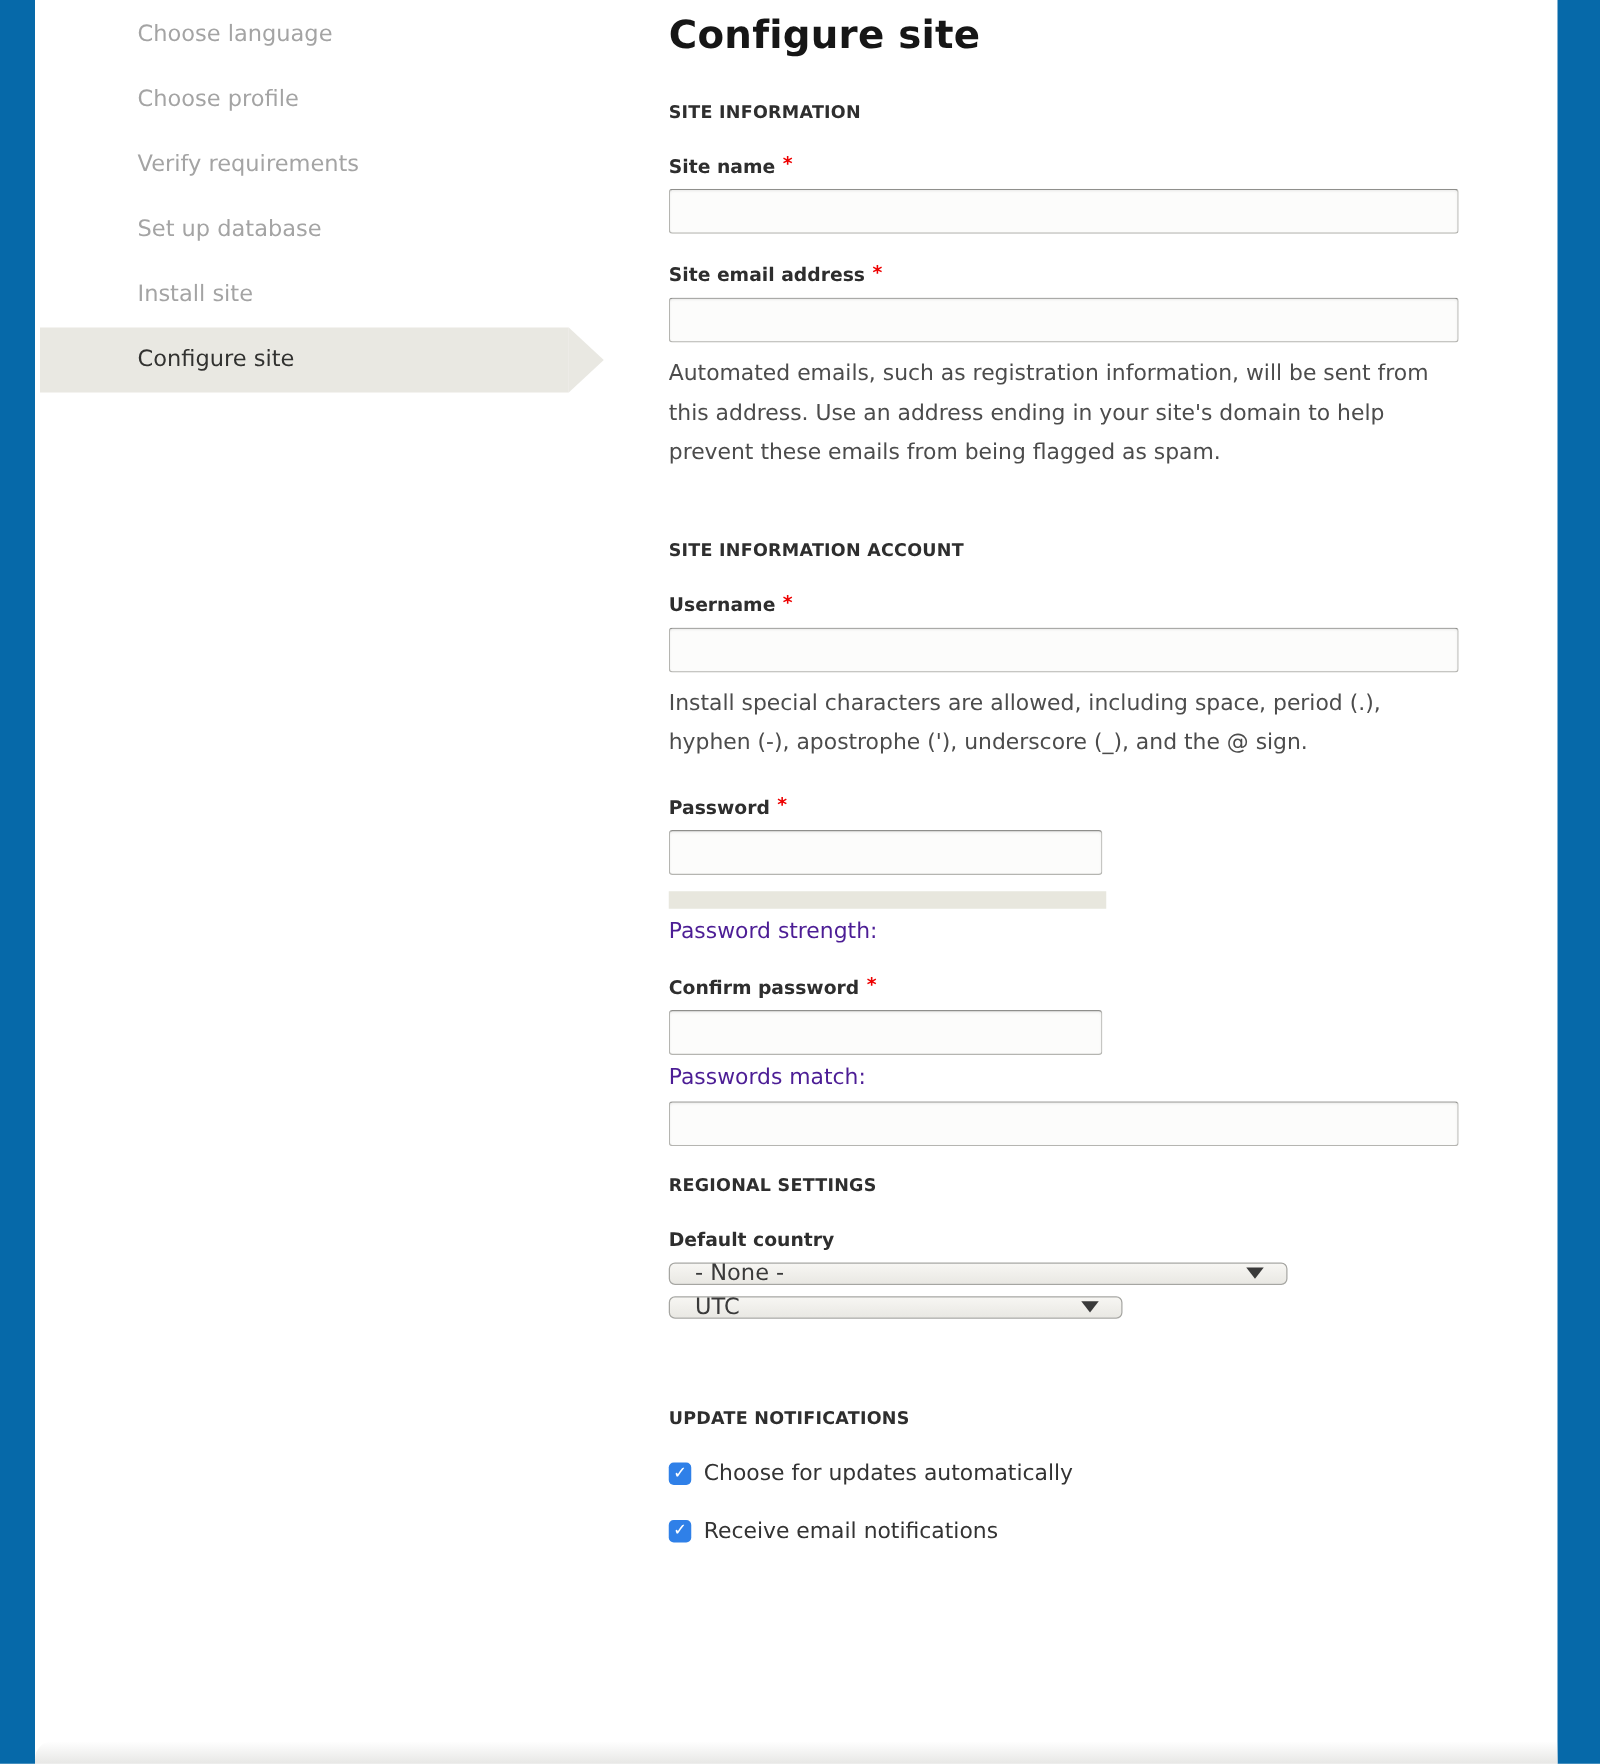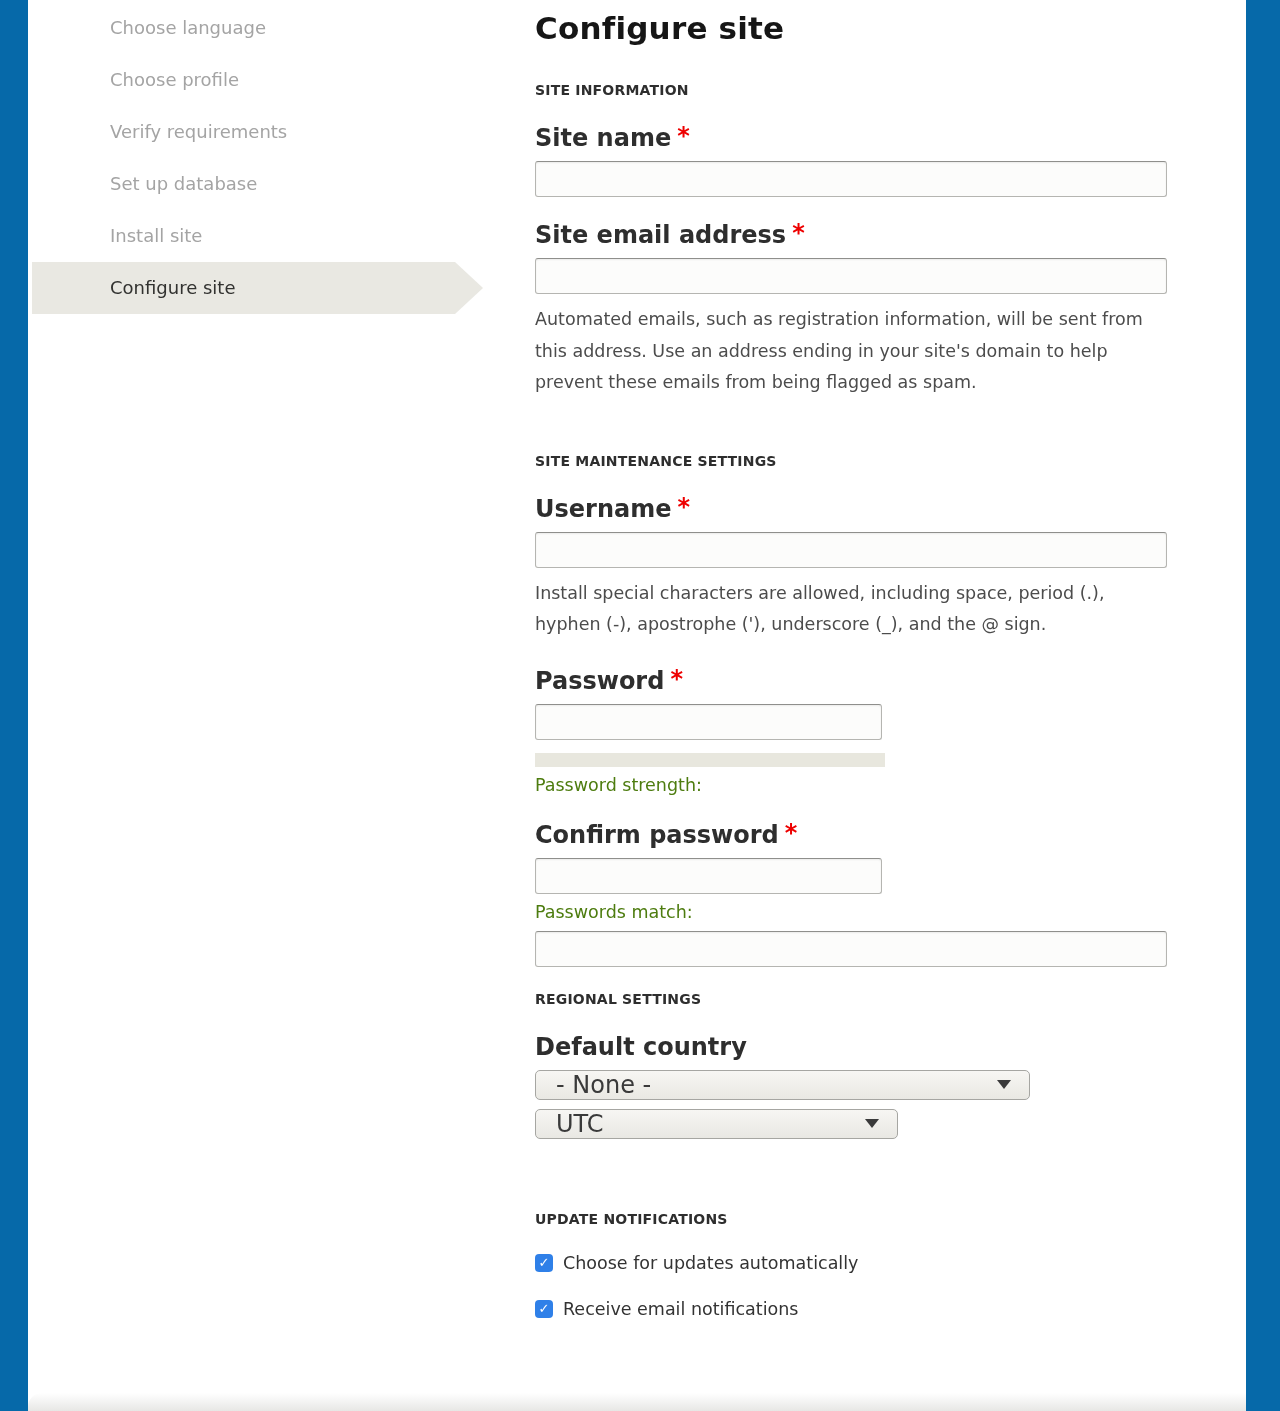--- a/index.html
+++ b/index.html
@@ -65,21 +65,21 @@
   .section-title {
     margin-top: 34px;
     font-size: 14px;
     font-weight: 700;
     color: #2e2e2e;
     letter-spacing: 0.2px;
   }
   .section-title.gap-lg { margin-top: 54px; }
   .form-label {
     margin-top: 26px;
-    font-size: 24px;
+    font-size: 15px;
     font-weight: 700;
     color: #2e2e2e;
   }
   .form-label .req {
     color: #ee0000;
     margin-left: 6px;
     position: relative;
     top: -2px;
     font-weight: 700;
   }
@@ -108,33 +108,33 @@
   }
   .strength-bar {
     margin-top: 13px;
     width: 350px;
     height: 14px;
     background: #e8e7de;
   }
   .inline-note {
     margin-top: 8px;
     font-size: 17.5px;
-    color: #4d7c0f;
+    color: #4c1d95;
   }
   .select-box {
     margin-top: 9px;
-    height: 30px;
+    height: 18px;
     border: 1px solid #a6a6a2;
     border-radius: 5px;
     background: linear-gradient(#f7f6f3, #e9e8e3);
     display: flex;
     align-items: center;
     justify-content: space-between;
     padding: 0 18px 0 20px;
-    font-size: 24px;
+    font-size: 18px;
     color: #3a3a3a;
     cursor: default;
     gap: 22px;
   }
   .select-box.country { width: 495px; }
   .select-box.timezone { width: 363px; }
   .caret-down {
     width: 0; height: 0;
     border-left: 7px solid transparent;
     border-right: 7px solid transparent;
@@ -194,21 +194,21 @@
     <span>Site name</span><span class="req">*</span>
   </div>
   <input class="txt-input" type="text" value="" style="">
 
   <div class="form-label" style="margin-top:24px;">
     <span>Site email address</span><span class="req">*</span>
   </div>
   <input class="txt-input" type="text" value="" style="">
   <div class="field-desc">Automated emails, such as registration information, will be sent from this address. Use an address ending in your site's domain to help prevent these emails from being flagged as spam.</div>
 
-  <div class="section-title gap-lg">SITE MAINTENANCE SETTINGS</div>
+  <div class="section-title gap-lg">SITE INFORMATION ACCOUNT</div>
 
   <div class="form-label">
     <span>Username</span><span class="req">*</span>
   </div>
   <input class="txt-input" type="text" value="" style="">
   <div class="field-desc">Install special characters are allowed, including space, period (.), hyphen (-), apostrophe ('), underscore (_), and the @ sign.</div>
 
   <div class="form-label">
     <span>Password</span><span class="req">*</span>
   </div>

